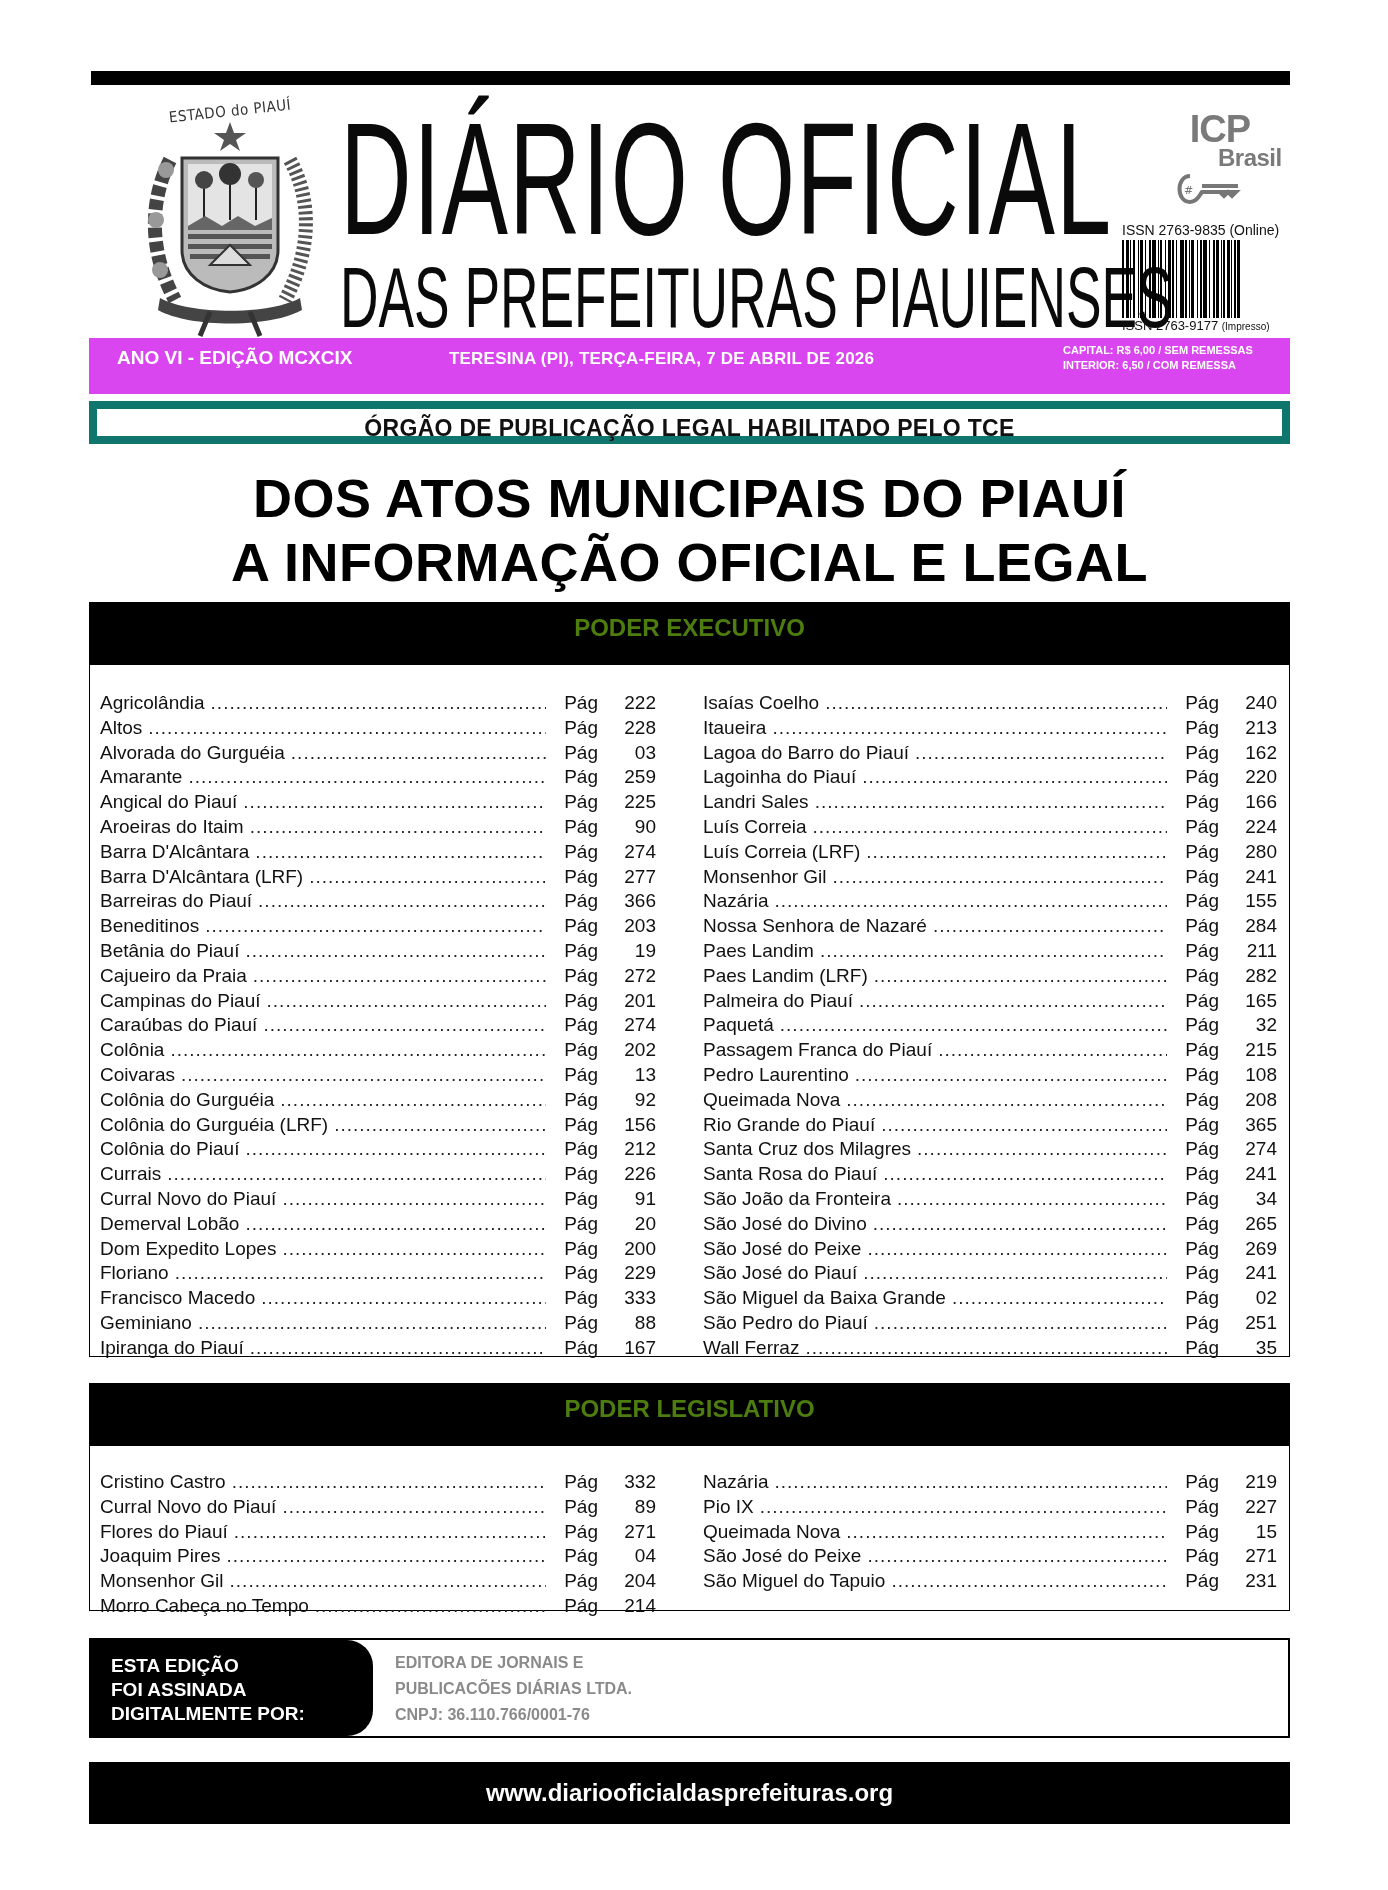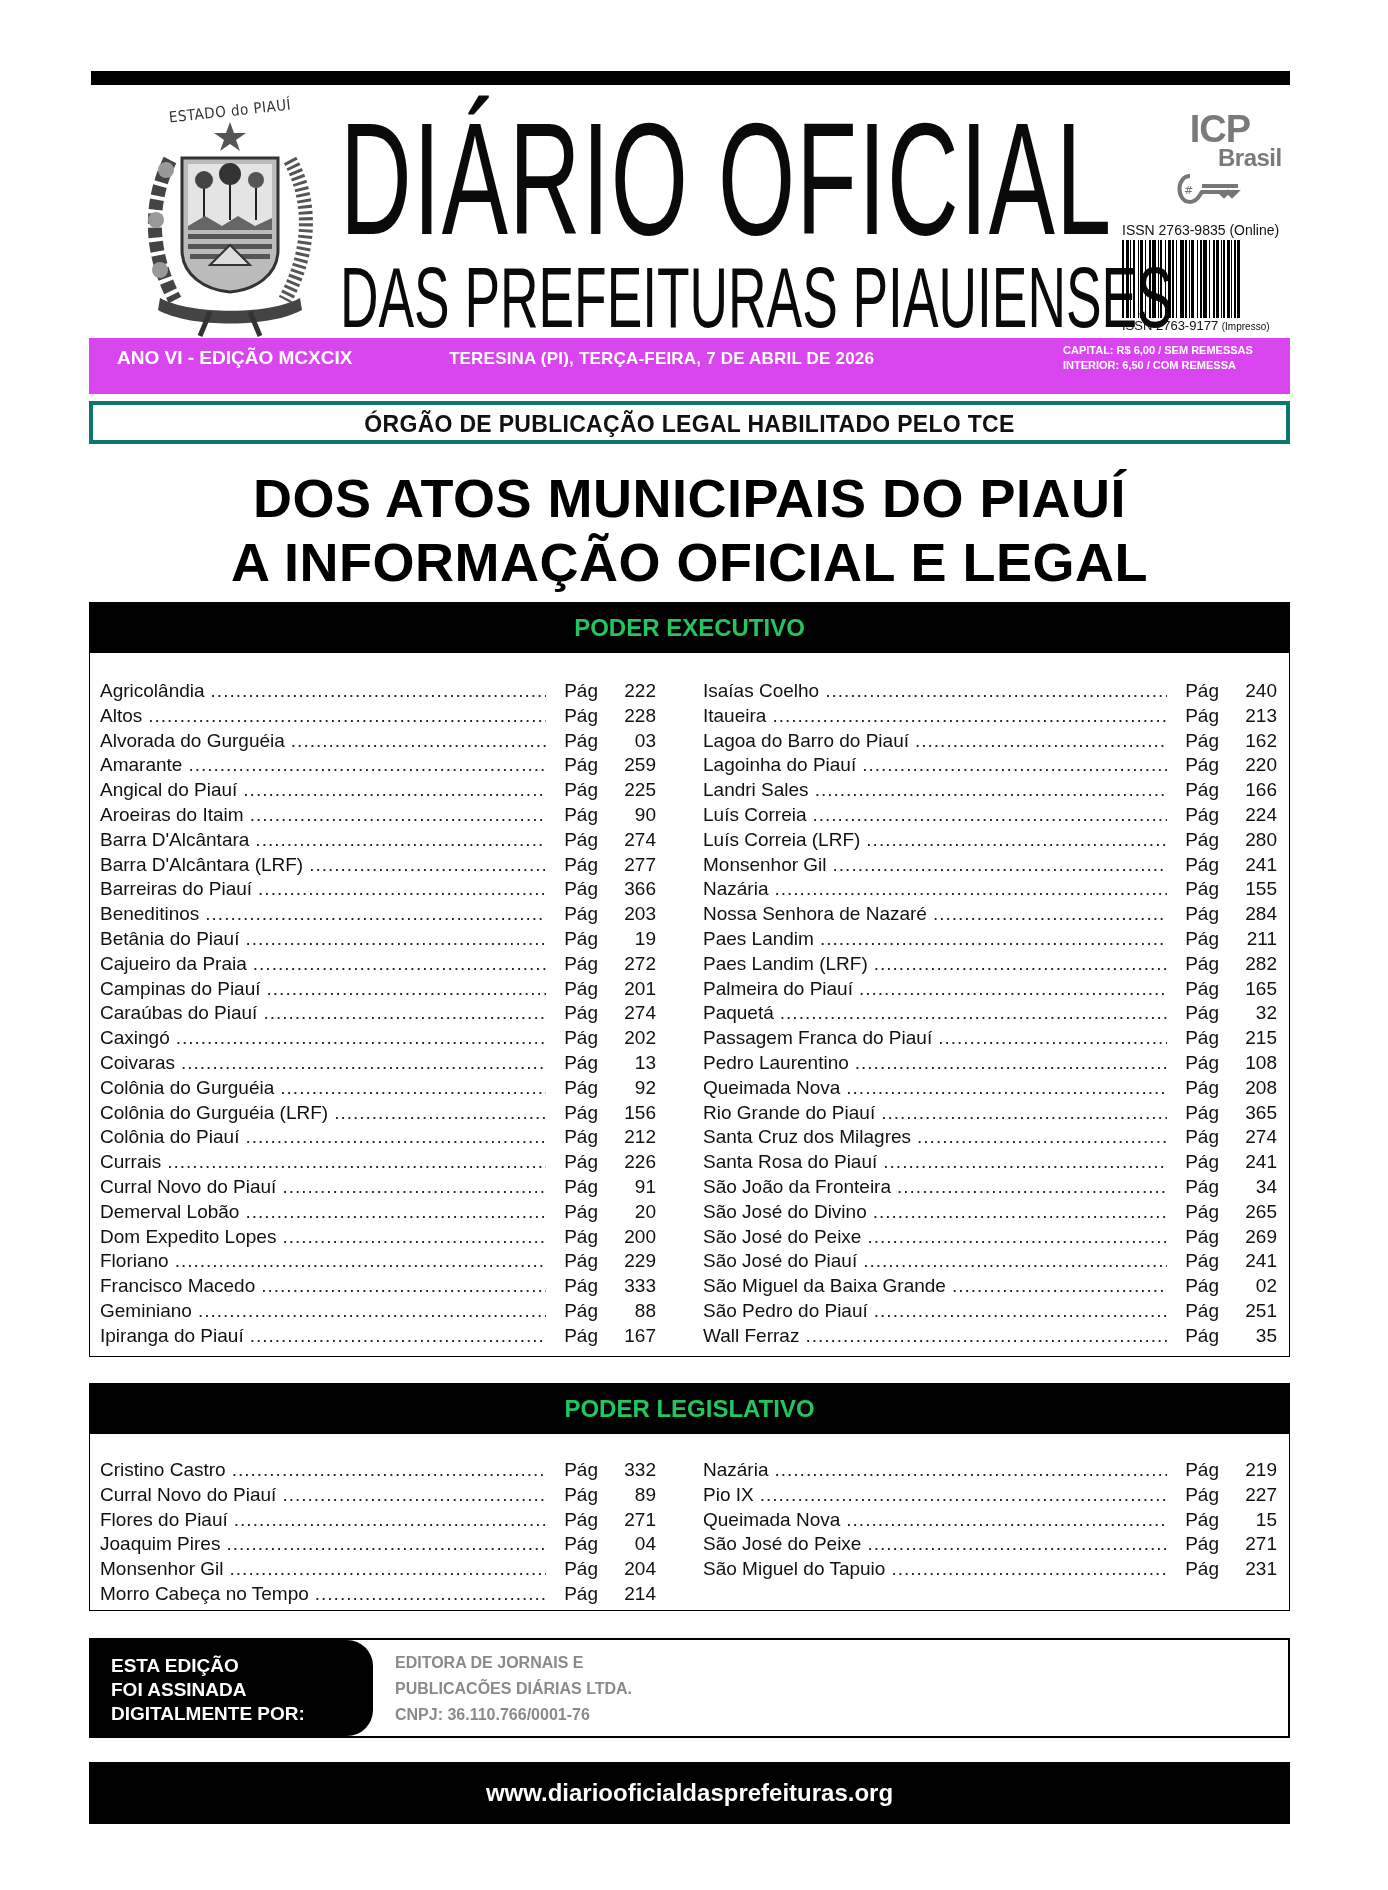--- a/index.html
+++ b/index.html
@@ -28,28 +28,28 @@
   .issn-print { left: 1122px; top: 318px; width: 168px; font-size: 13px; color: #111; white-space: nowrap; }
   .issn-print small { font-size: 10px; }
 
   
   .info-bar { left: 89px; top: 338px; width: 1201px; height: 56px; background: #d946ef; color: #fff; }
   .info-edition { left: 28px; top: 9px; font-size: 19px; font-weight: 700; }
   .info-date { left: 360px; top: 11px; font-size: 17px; font-weight: 700; letter-spacing: 0.2px; }
   .info-price { left: 974px; top: 5px; font-size: 11px; font-weight: 700; line-height: 15px; }
 
   
-  .tce-box { left: 89px; top: 401px; width: 1201px; height: 43px; border: 4px solid #0f766e; text-align: center; font-size: 23px; font-weight: 700; line-height: 39px; letter-spacing: 0.3px; }
+  .tce-box { left: 89px; top: 401px; width: 1201px; height: 43px; border: 8px solid #0f766e; text-align: center; font-size: 23px; font-weight: 700; line-height: 39px; letter-spacing: 0.3px; }
 
   
   .headline { left: 89px; top: 466px; width: 1201px; text-align: center; font-weight: 700; font-size: 54px; line-height: 64px; color: #000; letter-spacing: 0.5px; }
 
   
   .section { left: 89px; width: 1201px; border: 1.5px solid #000; }
-  .section-head { height: 50px; background: #000; color: #22c55e; text-align: center; font-family: "Liberation Sans Narrow", "Liberation Sans", sans-serif; font-weight: 700; font-size: 24px; line-height: 50px; }
+  .section-head { height: 62px; background: #000; color: #4d7c0f; text-align: center; font-family: "Liberation Sans Narrow", "Liberation Sans", sans-serif; font-weight: 700; font-size: 24px; line-height: 50px; }
   .cols { position: relative; }
   .col { position: absolute; top: 0; }
   .row { display: flex; align-items: baseline; height: 24.8px; font-size: 19px; line-height: 24.8px; white-space: nowrap; color: #111; }
   .row .name { flex: 0 0 auto; padding-right: 6px; }
   .row .dots { flex: 1 1 auto; overflow: hidden; letter-spacing: 1px; color: #222; }
   .row .dots::before { content: "................................................................................................................................................................"; }
   .row .pag { flex: 0 0 auto; width: 52px; text-align: right; padding-left: 4px; }
   .row .num { flex: 0 0 auto; width: 58px; text-align: right; }
 
   
@@ -247,21 +247,21 @@
           <span class="pag">Pág</span>
           <span class="num">201</span>
         </div>
         <div class="row">
           <span class="name">Caraúbas do Piauí</span>
           <span class="dots"></span>
           <span class="pag">Pág</span>
           <span class="num">274</span>
         </div>
         <div class="row">
-          <span class="name">Caxingó</span>
+          <span class="name">Colônia</span>
           <span class="dots"></span>
           <span class="pag">Pág</span>
           <span class="num">202</span>
         </div>
         <div class="row">
           <span class="name">Coivaras</span>
           <span class="dots"></span>
           <span class="pag">Pág</span>
           <span class="num">13</span>
         </div>

